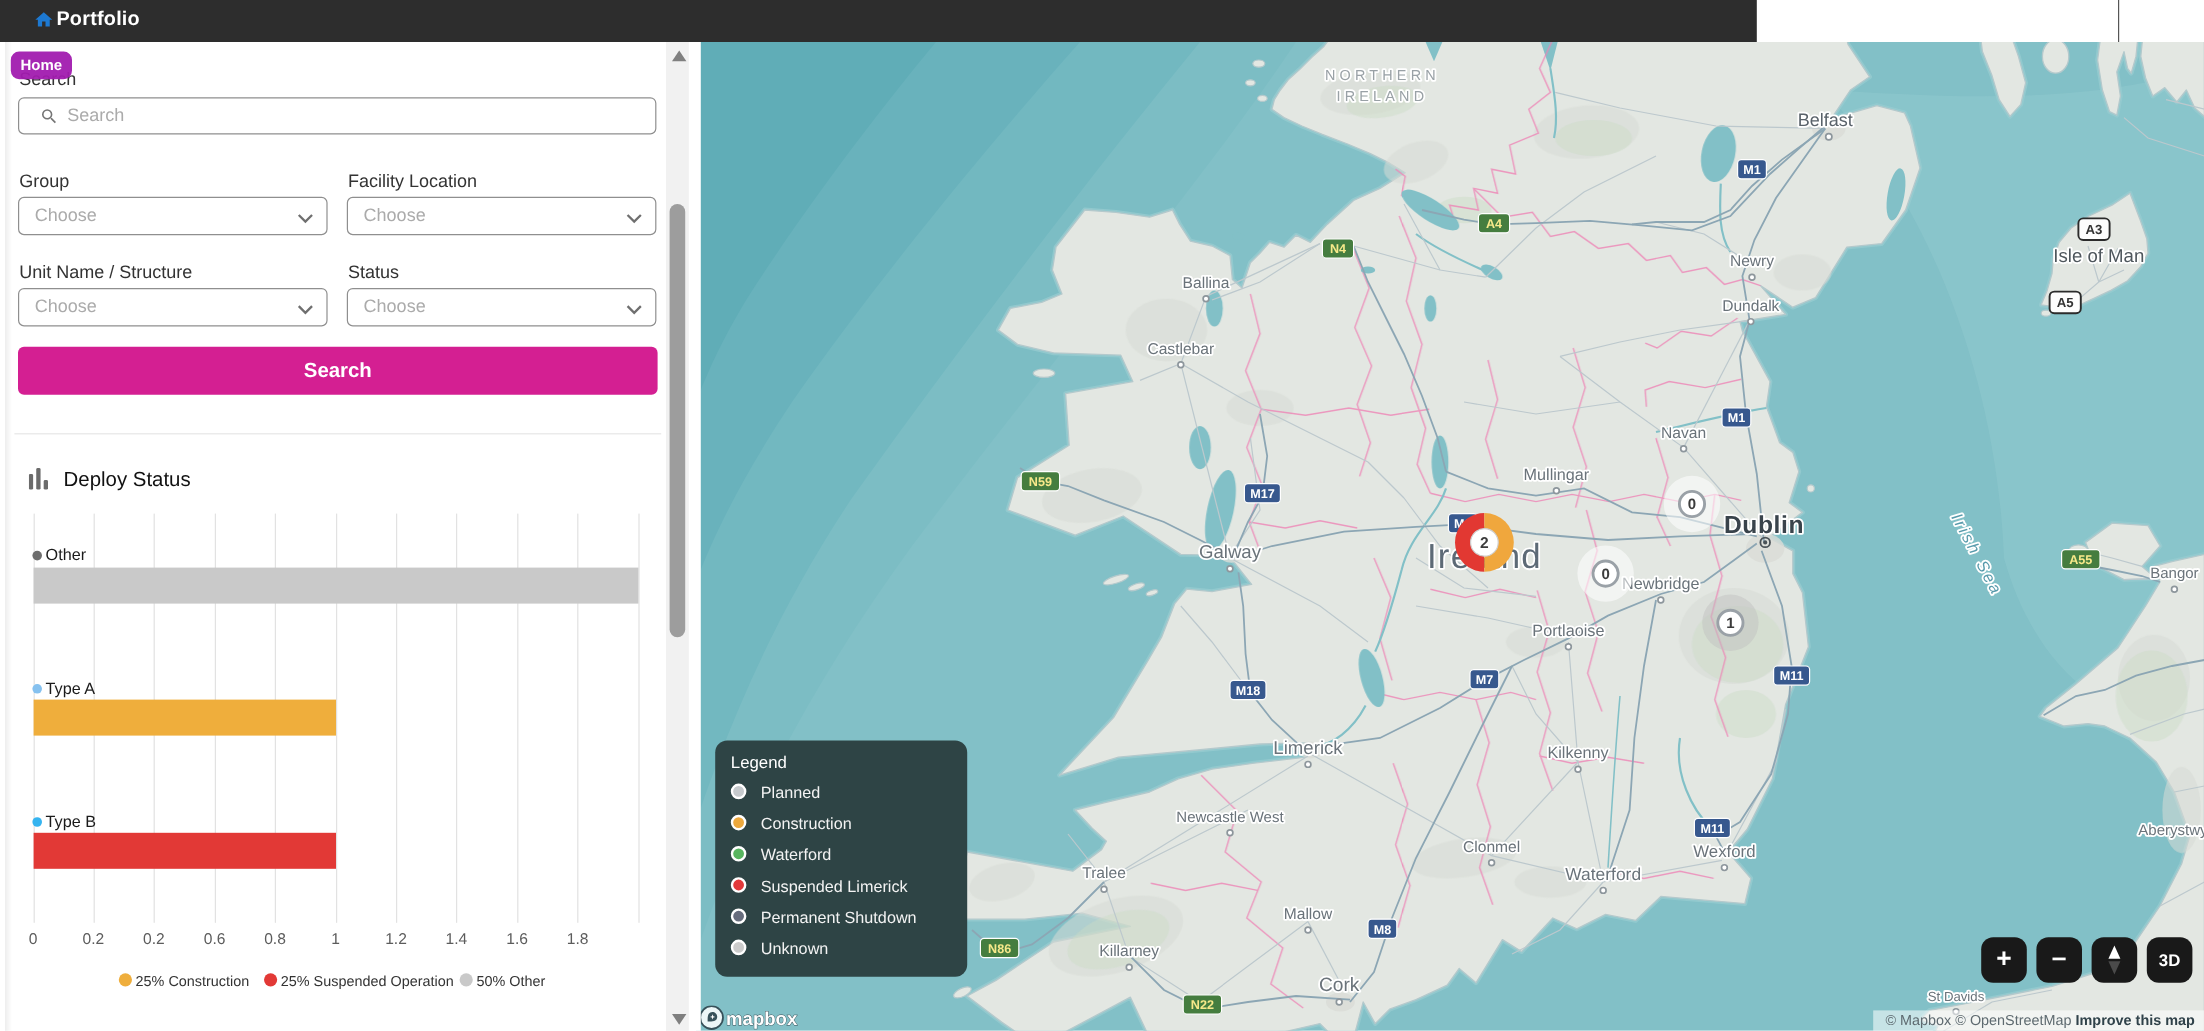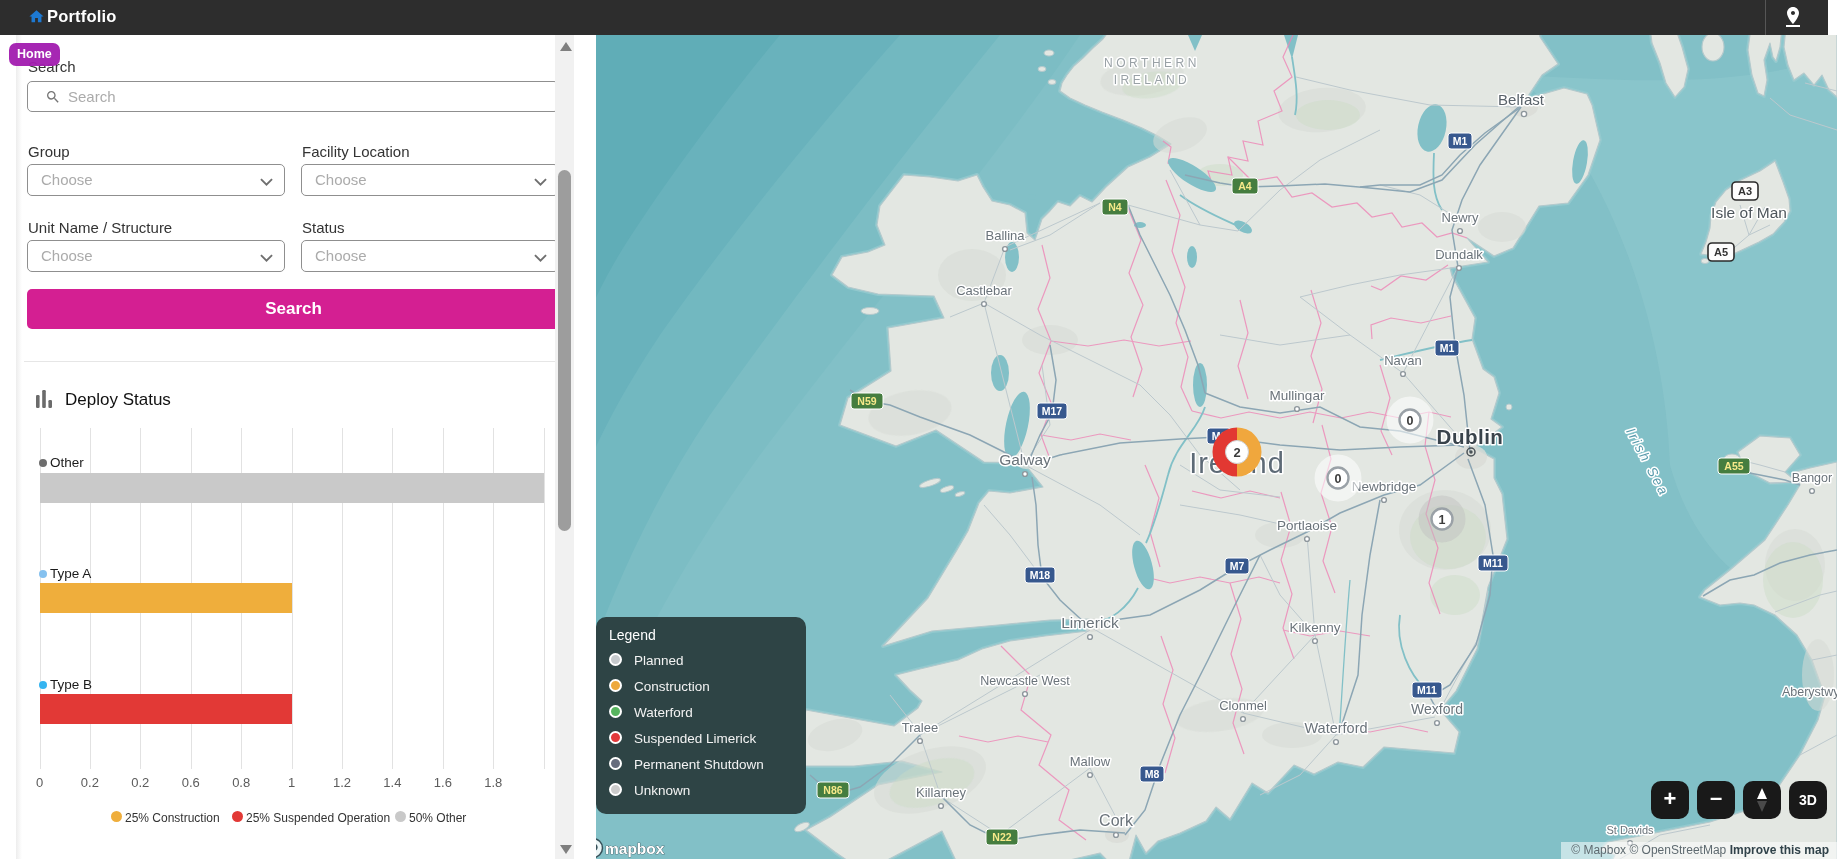--- a/index.html
+++ b/index.html
@@ -1,21 +1,21 @@
 <!DOCTYPE html>
 <html><head>
 <meta charset="utf-8">
 <style>
   * { margin:0; padding:0; box-sizing:border-box; }
   html,body { width:1837px; height:859px; overflow:hidden; font-family:"Liberation Sans",sans-serif; background:#fff; }
   .abs { position:absolute; }
-  #navbar { position:absolute; left:0; top:0; width:1828px; height:35px; background:#2d2d2d; z-index:30; }
+  #navbar { position:absolute; left:0; top:0; width:1464px; height:35px; background:#2d2d2d; z-index:30; }
   #navbar .title { position:absolute; left:47px; top:7px; color:#fff; font-size:16.5px; font-weight:bold; letter-spacing:.2px; }
   #navsep { position:absolute; left:1765px; top:0; width:1px; height:35px; background:#565656; }
-  #sidebar { position:absolute; left:16px; top:0; width:580px; height:859px; background:linear-gradient(90deg,#ededed 0,#fff 6px); z-index:10; }
+  #sidebar { position:absolute; left:4px; top:0; width:580px; height:859px; background:linear-gradient(90deg,#ededed 0,#fff 6px); z-index:10; }
   .flabel { position:absolute; font-size:15px; color:#333; }
   .inputbox { position:absolute; border:1px solid #8f8f8f; border-radius:5px; background:#fff; }
   .placeholder { color:#ababab; font-size:15px; }
   #searchbtn { position:absolute; left:11px; top:289px; width:533px; height:40px; background:#d41f92; border-radius:5px; color:#fff; font-weight:bold; font-size:17px; text-align:center; line-height:40px; }
   .divider { position:absolute; left:8px; top:361px; width:539px; height:1px; background:#e6e6e6; }
   .gridline { position:absolute; top:428px; width:1px; height:341px; background:#e2e2e2; }
   .bar { position:absolute; height:30px; }
   .serieslabel { position:absolute; font-size:13.5px; color:#1b1b1b; }
   .sdot { position:absolute; width:8px; height:8px; border-radius:50%; }
   .axisnum { position:absolute; top:775px; font-size:13px; color:#5c5c5c; width:40px; text-align:center; }

